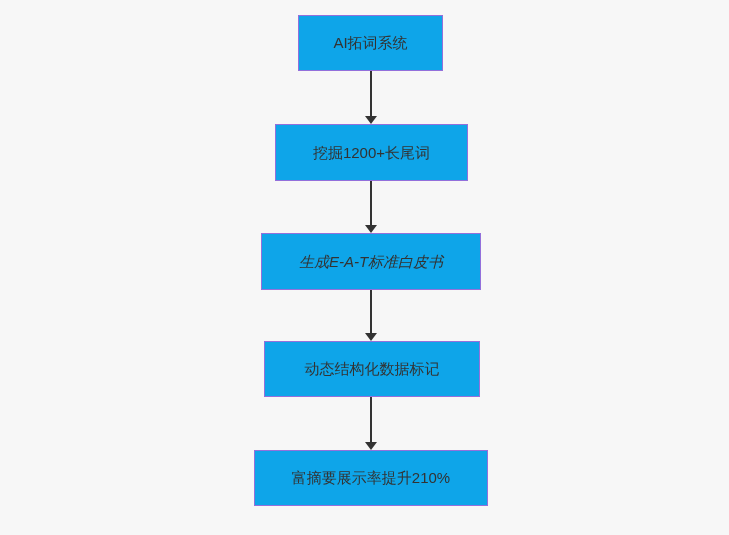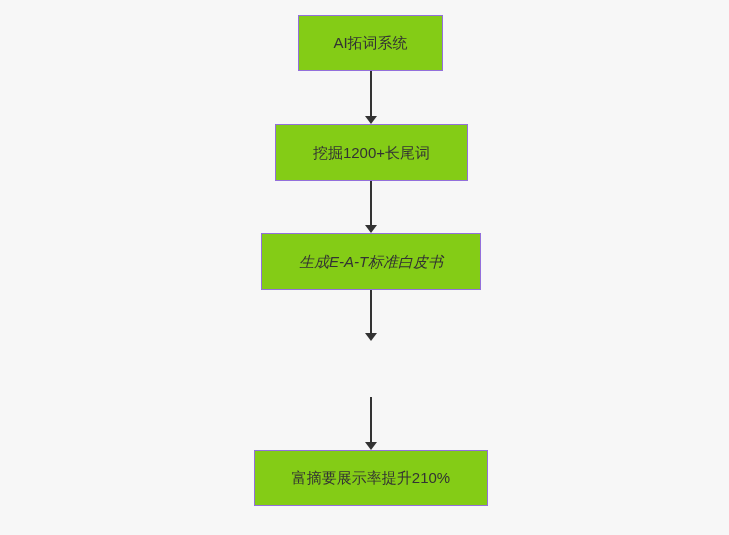--- a/index.html
+++ b/index.html
@@ -11,21 +11,21 @@
   .canvas {
     position: relative;
     width: 729px;
     height: 535px;
     background: #f7f7f7;
     overflow: hidden;
   }
   .node {
     position: absolute;
     box-sizing: border-box;
-    background: #84cc16;
+    background: #0ea5e9;
     border: 1px solid #9370DB;
     color: #333333;
     font-size: 15px;
     display: flex;
     align-items: center;
     justify-content: center;
     text-align: center;
     line-height: 1.2;
   }
   .n1 { left: 298px; top: 15px;  width: 145px; height: 56px; }
@@ -87,20 +87,23 @@
 
   <div class="node n3">
     <span>生成E-A-T标准白皮书</span>
   </div>
 
   <div class="arrow a3">
     <div class="line"></div>
     <div class="head"></div>
   </div>
 
+  <div class="node n4">
+    <span>动态结构化数据标记</span>
+  </div>
 
   <div class="arrow a4">
     <div class="line"></div>
     <div class="head"></div>
   </div>
 
   <div class="node n5">
     <span>富摘要展示率提升210%</span>
   </div>
 

